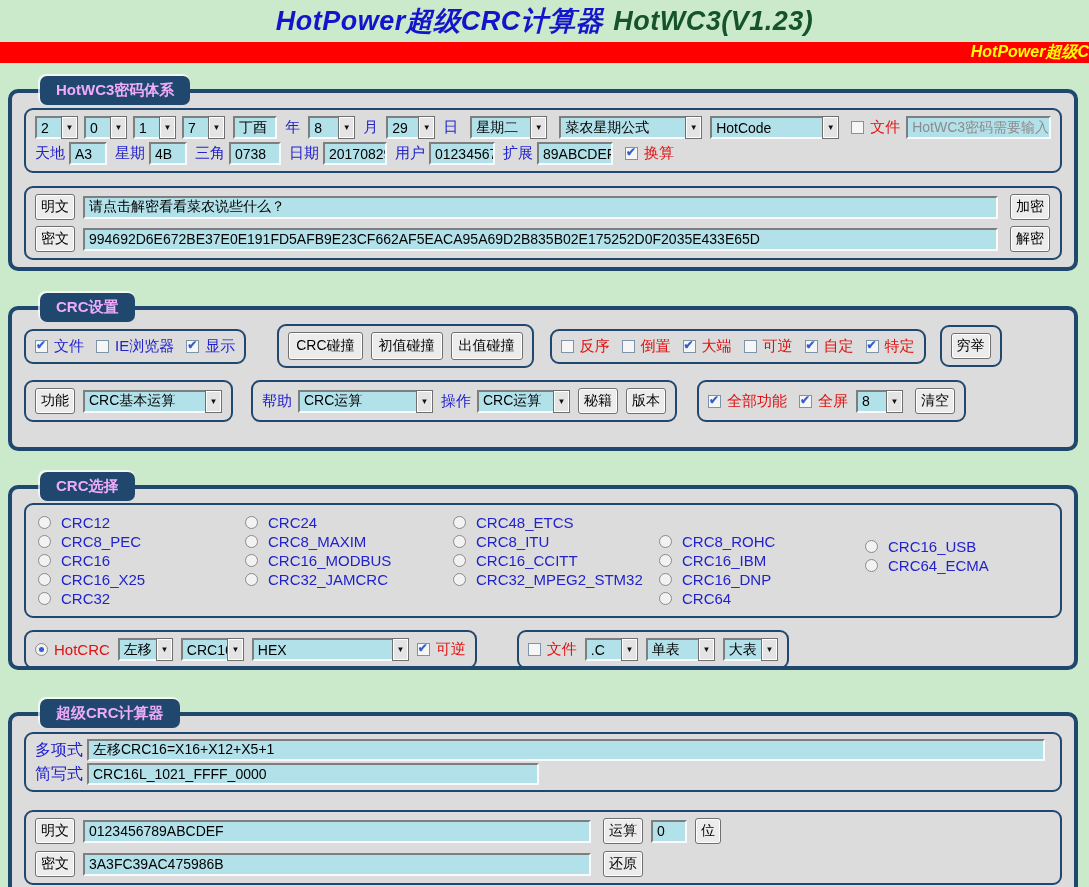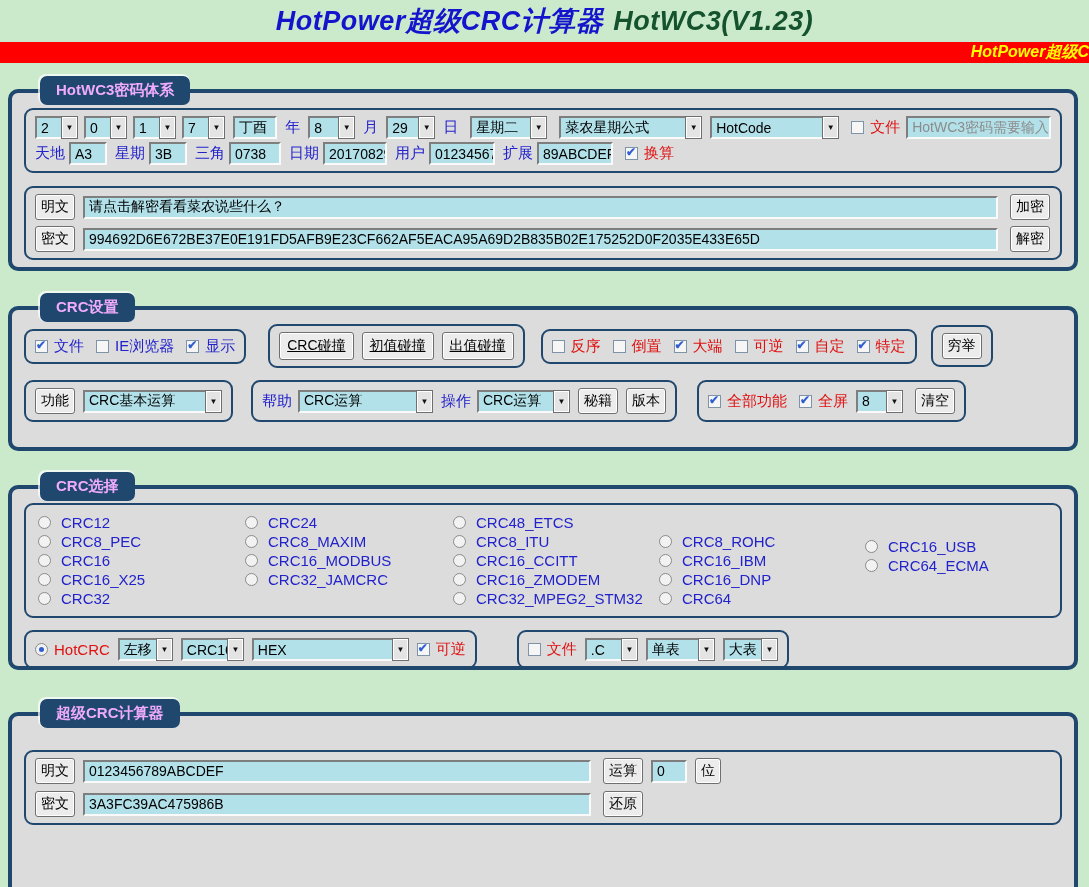--- a/index.html
+++ b/index.html
@@ -155,21 +155,21 @@
             <span class="combo-arrow">▼</span>
           </span>
         <span class="checkbox gap12"></span>
         <span class="lbl-r gap6">文件</span>
         <span class="field placeholder gap6" style="width:194px;">HotWC3密码需要输入的文件名</span>
       </div>
       <div class="row" style="margin-top:3px;">
         <span class="lbl-b">天地</span>
         <span class="field gap4" style="width:38px;">A3</span>
         <span class="lbl-b gap8">星期</span>
-        <span class="field gap4" style="width:38px;">3B</span>
+        <span class="field gap4" style="width:38px;">4B</span>
         <span class="lbl-b gap8">三角</span>
         <span class="field gap4" style="width:52px;">0738</span>
         <span class="lbl-b gap8">日期</span>
         <span class="field gap4" style="width:64px;">20170829</span>
         <span class="lbl-b gap8">用户</span>
         <span class="field gap4" style="width:66px;">01234567</span>
         <span class="lbl-b gap8">扩展</span>
         <span class="field gap4" style="width:76px;">89ABCDEF</span>
         <span class="checkbox gap12 checked"></span>
         <span class="lbl-r gap6">换算</span>
@@ -195,21 +195,21 @@
   <div class="group-body" style="padding-top:14px;">
     <div class="row">
       <div class="sub-box">
         <span class="checkbox checked"></span>
         <span class="lbl-b gap6">文件</span>
         <span class="checkbox gap12"></span>
         <span class="lbl-b gap6">IE浏览器</span>
         <span class="checkbox gap12 checked"></span>
         <span class="lbl-b gap6">显示</span>
       </div>
-      <div class="sub-box" style="margin-left:22px;text-decoration:underline;">
+      <div class="sub-box" style="margin-left:31px;">
         <span class="btn" style="padding:4px 7px;">CRC碰撞</span>
         <span class="btn gap8" style="padding:4px 7px;">初值碰撞</span>
         <span class="btn gap8" style="padding:4px 7px;">出值碰撞</span>
       </div>
       <div class="sub-box" style="margin-left:16px;">
         <span class="checkbox"></span>
         <span class="lbl-r gap6">反序</span>
         <span class="checkbox gap12"></span>
         <span class="lbl-r gap6">倒置</span>
         <span class="checkbox gap12 checked"></span>
@@ -314,24 +314,20 @@
         <div class="crc-item">
             <span class="radio"></span>
             <span class="lbl-b">CRC8_ITU</span>
           </div>
         <div class="crc-item">
             <span class="radio"></span>
             <span class="lbl-b">CRC16_CCITT</span>
           </div>
         <div class="crc-item">
             <span class="radio"></span>
-            <span class="lbl-b">CRC16_ZMODEM</span>
-          </div>
-        <div class="crc-item">
-            <span class="radio"></span>
             <span class="lbl-b">CRC32_MPEG2_STM32</span>
           </div>
       </div>
       <div class="crc-col" style="width:206px; margin-top:19px;">
         <div class="crc-item">
             <span class="radio"></span>
             <span class="lbl-b">CRC8_ROHC</span>
           </div>
         <div class="crc-item">
             <span class="radio"></span>
@@ -392,20 +388,30 @@
             <span class="combo-arrow">▼</span>
           </span>
       </div>
     </div>
   </div>
 </div>
 
 <div class="group" style="height:260px; margin-top:42px;">
   <div class="group-tab">超级CRC计算器</div>
   <div class="group-body" style="padding-top:16px;">
+    <div class="sub-box" style="display:block; padding:5px 9px;">
+      <div class="row">
+        <span class="lbl-b" style="font-size:16px;">多项式</span>
+        <span class="field gap4" style="width:958px; height:22px;">左移CRC16=X16+X12+X5+1</span>
+      </div>
+      <div class="row" style="margin-top:2px;">
+        <span class="lbl-b" style="font-size:16px;">简写式</span>
+        <span class="field gap4" style="width:452px; height:22px;">CRC16L_1021_FFFF_0000</span>
+      </div>
+    </div>
     <div class="sub-box" style="display:block; margin-top:18px;">
       <div class="row">
         <span class="btn">明文</span>
         <span class="field gap8" style="width:508px;">0123456789ABCDEF</span>
         <span class="btn gap12">运算</span>
         <span class="field gap8" style="width:36px;">0</span>
         <span class="btn gap8">位</span>
       </div>
       <div class="row" style="margin-top:7px;">
         <span class="btn">密文</span>

